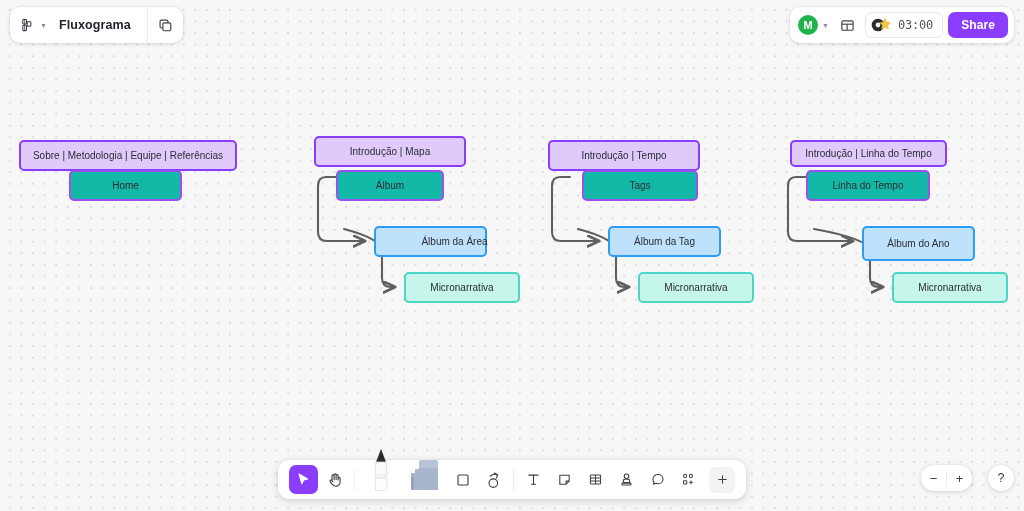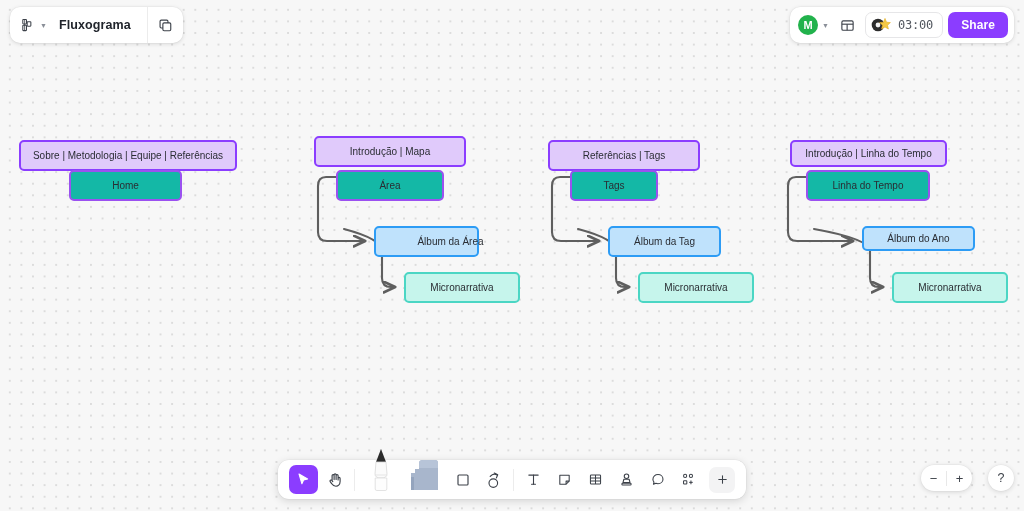--- a/index.html
+++ b/index.html
@@ -217,47 +217,47 @@
       <div class="node purple-dark" style="left: 19px; top: 140px; width: 218px; height: 31px;">
         <span>Sobre | Metodologia | Equipe | Referências</span>
       </div>
       <div class="node purple-lite" style="left: 69px; top: 170px; width: 113px; height: 31px;">
         <span>Home</span>
       </div>
       <div class="node purple-dark" style="left: 314px; top: 136px; width: 152px; height: 31px;">
         <span>Introdução | Mapa</span>
       </div>
       <div class="node purple-lite" style="left: 336px; top: 170px; width: 108px; height: 31px;">
-        <span>Área</span>
-      </div>
-      <div class="node blue" style="left: 374px; top: 226px; width: 105px; height: 31px; padding-left: 48px;">
+        <span>Álbum</span>
+      </div>
+      <div class="node blue" style="left: 374px; top: 226px; width: 113px; height: 31px; padding-left: 48px;">
         <span>Álbum da Área</span>
       </div>
       <div class="node teal" style="left: 404px; top: 272px; width: 116px; height: 31px;">
         <span>Micronarrativa</span>
       </div>
       <div class="node purple-dark" style="left: 548px; top: 140px; width: 152px; height: 31px;">
-        <span>Referências | Tags</span>
-      </div>
-      <div class="node purple-lite" style="left: 570px; top: 170px; width: 88px; height: 31px;">
+        <span>Introdução | Tempo</span>
+      </div>
+      <div class="node purple-lite" style="left: 582px; top: 170px; width: 116px; height: 31px;">
         <span>Tags</span>
       </div>
       <div class="node blue" style="left: 608px; top: 226px; width: 113px; height: 31px;">
         <span>Álbum da Tag</span>
       </div>
       <div class="node teal" style="left: 638px; top: 272px; width: 116px; height: 31px;">
         <span>Micronarrativa</span>
       </div>
       <div class="node purple-dark" style="left: 790px; top: 140px; width: 157px; height: 27px;">
         <span>Introdução | Linha do Tempo</span>
       </div>
       <div class="node purple-lite" style="left: 806px; top: 170px; width: 124px; height: 31px;">
         <span>Linha do Tempo</span>
       </div>
-      <div class="node blue" style="left: 862px; top: 226px; width: 113px; height: 25px;">
+      <div class="node blue" style="left: 862px; top: 226px; width: 113px; height: 35px;">
         <span>Álbum do Ano</span>
       </div>
       <div class="node teal" style="left: 892px; top: 272px; width: 116px; height: 31px;">
         <span>Micronarrativa</span>
       </div>
     </div>
 </div>
 
 <div class="toolbar">
   <div class="tb-group">

